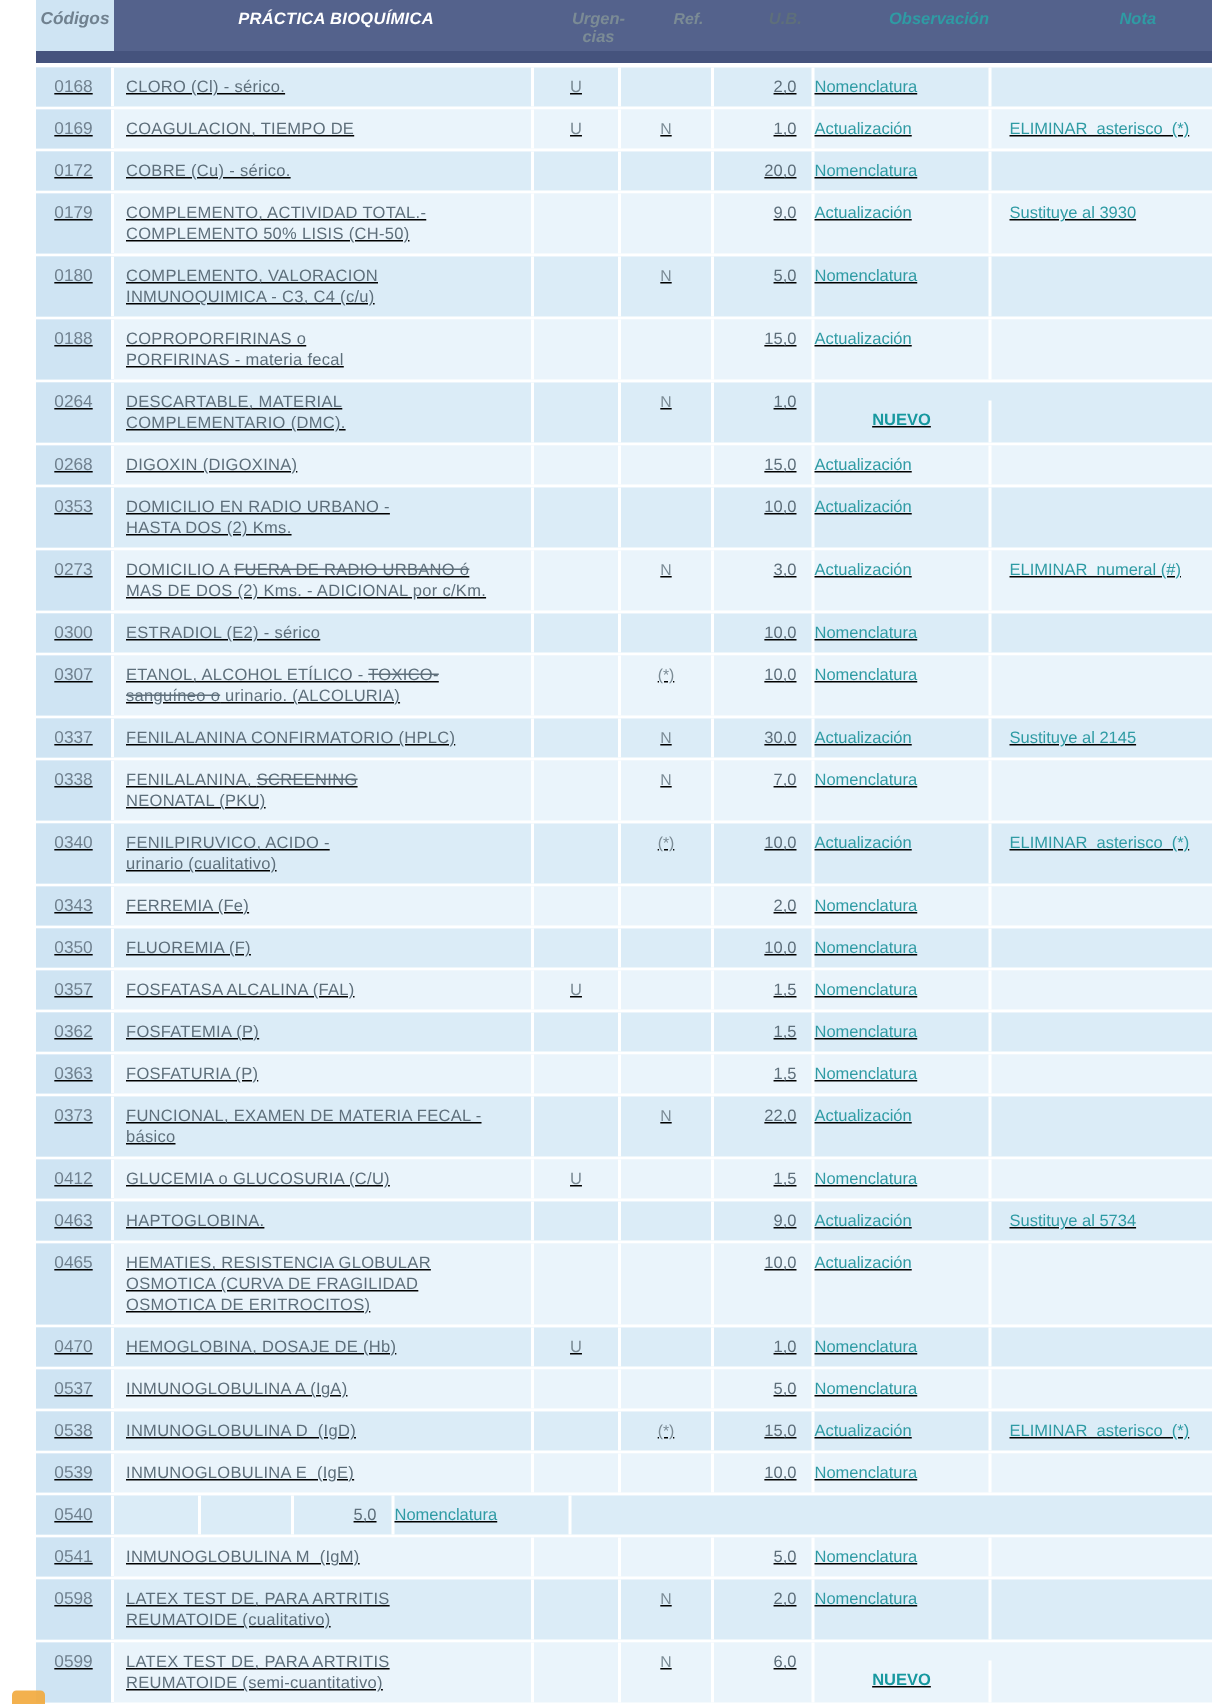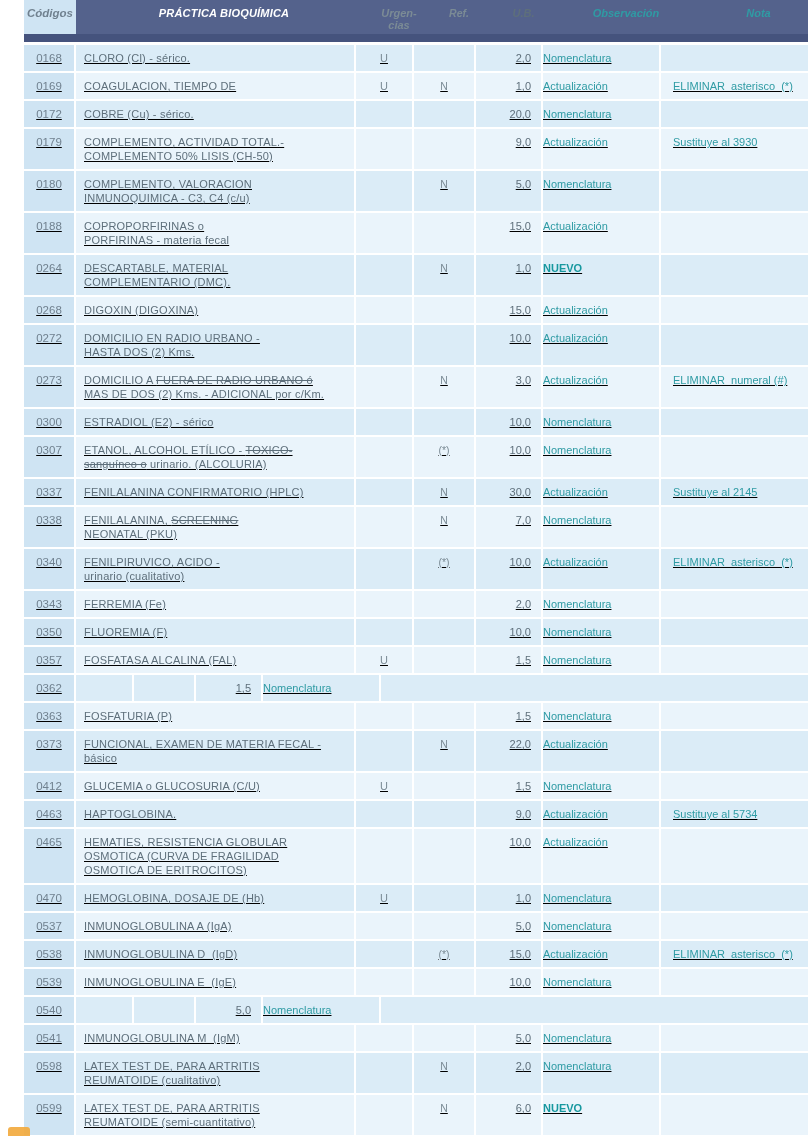--- a/index.html
+++ b/index.html
@@ -61,21 +61,21 @@
   .c-ub{width:67px;flex:0 0 67px;}
   .c-obs{width:118px;flex:0 0 118px;}
   .c-nota{width:147px;flex:0 0 147px;}
 
   .c-code{ text-align:center;color:#70818f;font-size:11.5px;background:#cfe4f3;}
   .c-practice{padding-left:8px;padding-right:6px;letter-spacing:.2px;white-space:pre-wrap;}
   .c-urg,.c-ref{text-align:center;color:#7b8b95;}
   .c-ref{font-size:10.5px;}
   .c-ub{text-align:right;padding-right:10px;color:#5e6f7b;}
   .c-obs{color:#2f9ba4;padding-left:0;white-space:pre-wrap;}
-  .c-obs.obs-new{padding-left:0;text-align:left;font-weight:bold;color:#17989f;}
+  .c-obs.obs-new{padding-left:0;text-align:center;font-weight:bold;color:#17989f;margin-top:12px;}
   .c-nota{color:#2f9ba4;padding-left:12px;padding-right:4px;white-space:pre-wrap;}
 
   .strike{text-decoration:line-through;}
 
   
   .corner-mark{
     position:absolute;left:8px;top:1127px;
     width:22px;height:12px;
     background:#f2a93b;border-radius:3px 3px 0 0;opacity:.9;
   }
@@ -180,21 +180,21 @@
     <div class="cell c-code">0268</div>
     <div class="cell c-practice"><div><span>DIGOXIN (DIGOXINA)</span></div></div>
     <div class="cell c-urg"></div>
     <div class="cell c-ref"></div>
     <div class="cell c-ub">15,0</div>
     <div class="cell c-obs">Actualización</div>
     <div class="cell c-nota"></div>
   </div>
 
   <div class="row r-dark">
-    <div class="cell c-code">0272</div>
+    <div class="cell c-code">0353</div>
     <div class="cell c-practice"><div><span>DOMICILIO EN RADIO URBANO -</span></div><div><span>HASTA DOS (2) Kms.</span></div></div>
     <div class="cell c-urg"></div>
     <div class="cell c-ref"></div>
     <div class="cell c-ub">10,0</div>
     <div class="cell c-obs">Actualización</div>
     <div class="cell c-nota"></div>
   </div>
 
   <div class="row r-light">
     <div class="cell c-code">0273</div>
@@ -281,20 +281,21 @@
     <div class="cell c-practice"><div><span>FOSFATASA ALCALINA (FAL)</span></div></div>
     <div class="cell c-urg">U</div>
     <div class="cell c-ref"></div>
     <div class="cell c-ub">1,5</div>
     <div class="cell c-obs">Nomenclatura</div>
     <div class="cell c-nota"></div>
   </div>
 
   <div class="row r-dark">
     <div class="cell c-code">0362</div>
+    <div class="cell c-practice"><div><span>FOSFATEMIA (P)</span></div></div>
     <div class="cell c-urg"></div>
     <div class="cell c-ref"></div>
     <div class="cell c-ub">1,5</div>
     <div class="cell c-obs">Nomenclatura</div>
     <div class="cell c-nota"></div>
   </div>
 
   <div class="row r-light">
     <div class="cell c-code">0363</div>
     <div class="cell c-practice"><div><span>FOSFATURIA (P)</span></div></div>

